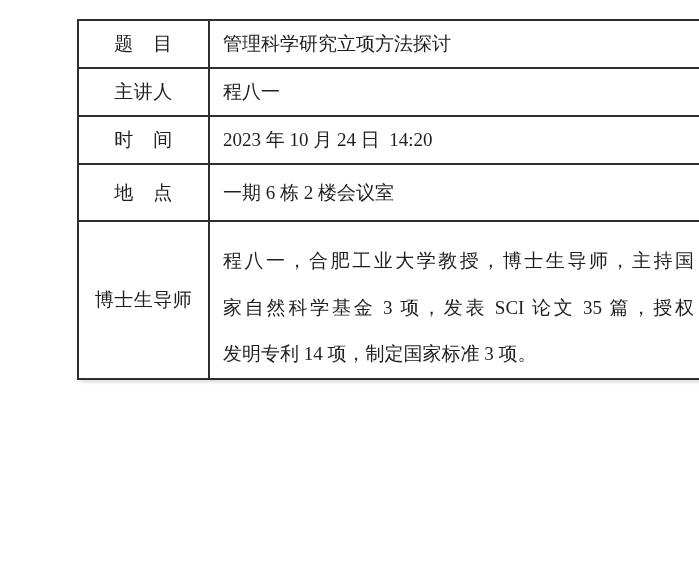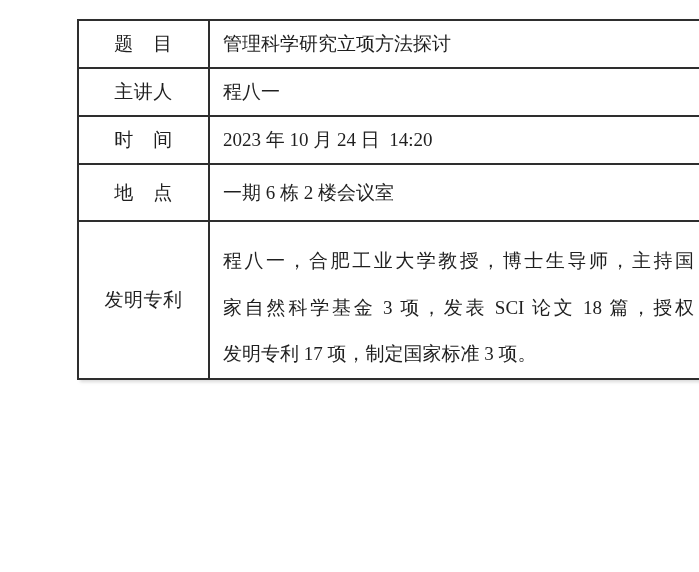--- a/index.html
+++ b/index.html
@@ -84,21 +84,21 @@
     </tr>
     <tr class="r-std3">
       <td class="cell-label">时　间</td>
       <td class="cell-value">2023 年 10 月 24 日  14:20</td>
     </tr>
     <tr class="r-std4">
       <td class="cell-label">地　点</td>
       <td class="cell-value">一期 6 栋 2 楼会议室</td>
     </tr>
     <tr class="r-bio">
-      <td class="cell-label">发明专利</td>
+      <td class="cell-label">博士生导师</td>
       <td class="cell-bio">
         <div class="bio-line justify">程八一，合肥工业大学教授，博士生导师，主持国</div>
-        <div class="bio-line justify">家自然科学基金 3 项，发表 SCI 论文 18 篇，授权</div>
-        <div class="bio-line">发明专利 17 项，制定国家标准 3 项。</div>
+        <div class="bio-line justify">家自然科学基金 3 项，发表 SCI 论文 35 篇，授权</div>
+        <div class="bio-line">发明专利 14 项，制定国家标准 3 项。</div>
       </td>
     </tr>
   </tbody>
 </table>
 
 </body></html>

